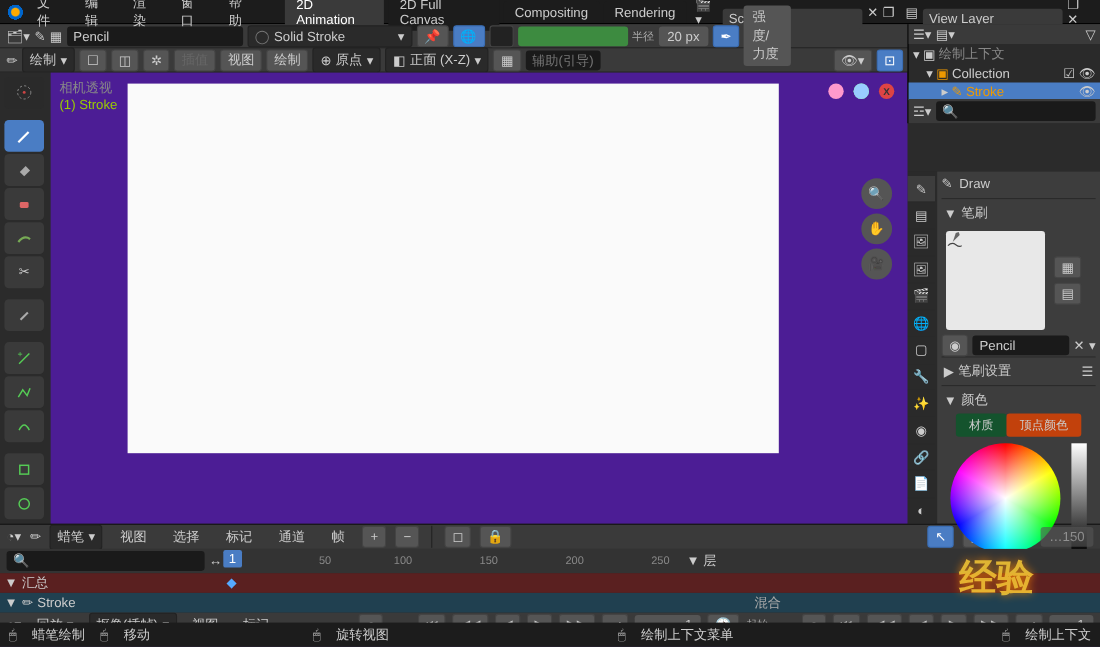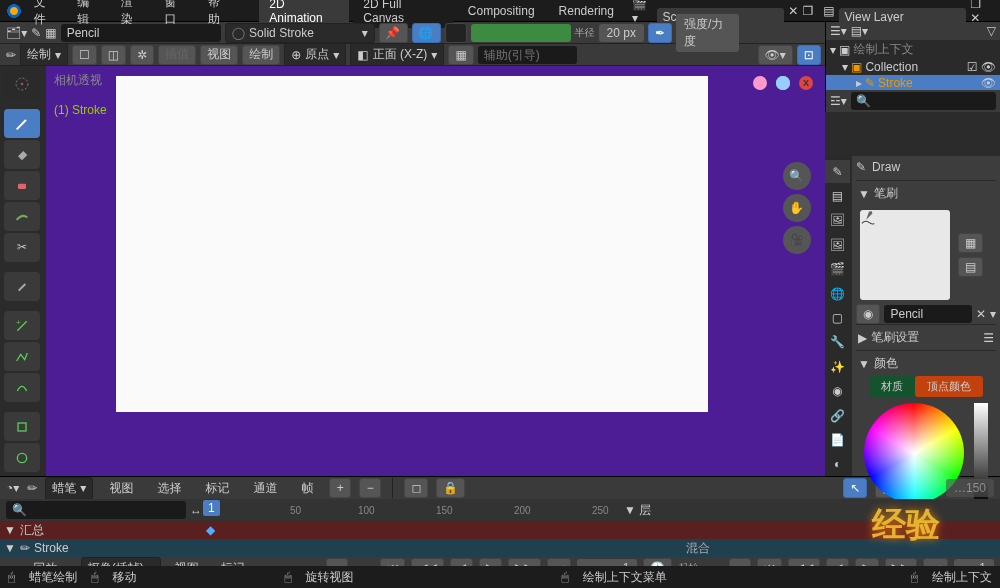--- a/index.html
+++ b/index.html
@@ -20,21 +20,21 @@
 .input-field { background:#1a1a1a; border-radius:3px; padding:2px 6px; }
 .green-bar { background:#3d8b40; width:100px; height:18px; border-radius:3px; }
 .main-area { display:flex; height:410px; }
 .toolbar-left { width:46px; background:#2b2b2b; padding:4px; display:flex; flex-direction:column; gap:2px; }
 .tool-btn { width:36px; height:36px; background:#3a3a3a; border-radius:4px; display:flex; align-items:center; justify-content:center; }
 .tool-btn.active { background:#4a7dc4; }
 .tool-btn.dark { background:#2a2a2a; }
 .viewport { flex:1; position:relative; background:#4c1d95; }
 .canvas { position:absolute; left:70px; top:10px; width:592px; height:336px; background:#fafafa; }
 .label-cam { position:absolute; left:8px; top:6px; color:#888; }
-.label-stroke { position:absolute; left:8px; top:37px; color:#9c0; }
+.label-stroke { position:absolute; left:8px; top:22px; color:#9c0; }
 .gizmo { position:absolute; right:12px; top:10px; width:60px; height:60px; }
 .gizmo .axis { position:absolute; width:14px; height:14px; border-radius:50%; font-size:9px; display:flex; align-items:center; justify-content:center; color:#333; font-weight:bold; }
 .nav-btn { position:absolute; right:14px; width:28px; height:28px; background:#555; border-radius:50%; display:flex; align-items:center; justify-content:center; }
 .right-side { width:175px; display:flex; }
 .prop-tabs { width:27px; background:#2a2a2a; display:flex; flex-direction:column; gap:1px; padding-top:4px; }
 .prop-tab { width:25px; height:24px; display:flex; align-items:center; justify-content:center; background:#2a2a2a; }
 .prop-tab.active { background:#3d3d3d; }
 .prop-panel { flex:1; background:#3d3d3d; padding:4px; }
 .outliner { position:absolute; right:0; top:22px; width:175px; height:90px; background:#2a2a2a; border-left:1px solid #000; }
 .outliner-row { display:flex; align-items:center; gap:3px; padding:1px 4px; font-size:11px; }
@@ -94,21 +94,21 @@
       <span>Solid Stroke</span>
       <span style="margin-left:auto">▾</span>
     </div>
   <span class="btn">📌</span>
   <span class="btn blue">🌐</span>
   <span class="btn" style="background:#222;width:20px"></span>
   <div class="green-bar"></div>
   <span class="sm">半径</span>
   <div class="num-field">20 px</div>
   <span class="btn blue">✒</span>
-  <div class="num-field" style="width:63px">强度/力度</div>
+  <div class="num-field" style="width:43px">强度/力度</div>
 </div>
 
 <div class="row header3">
   <span>✏</span>
   <div class="dd">
       <span>绘制</span>
       <span>▾</span>
     </div>
   <span class="btn">☐</span>
   <span class="btn">◫</span>
@@ -120,21 +120,21 @@
       <span>⊕</span>
       <span>原点</span>
       <span>▾</span>
     </div>
   <div class="dd">
       <span>◧</span>
       <span>正面 (X-Z)</span>
       <span>▾</span>
     </div>
   <span class="btn">▦</span>
-  <input class="input-field" style="width: 99px; border: none;" placeholder="辅助(引导)">
+  <input class="input-field" style="width: 68px; border: none;" placeholder="辅助(引导)">
   <div style="flex:1"></div>
   <span class="btn">👁▾</span>
   <span class="btn blue">⊡</span>
   <span class="btn">◑▾</span>
   <span class="btn">▣</span>
   <span class="btn">○</span>
   <span class="btn">●</span>
   <span class="btn">◐</span>
   <span class="btn">◉▾</span>
 </div>

